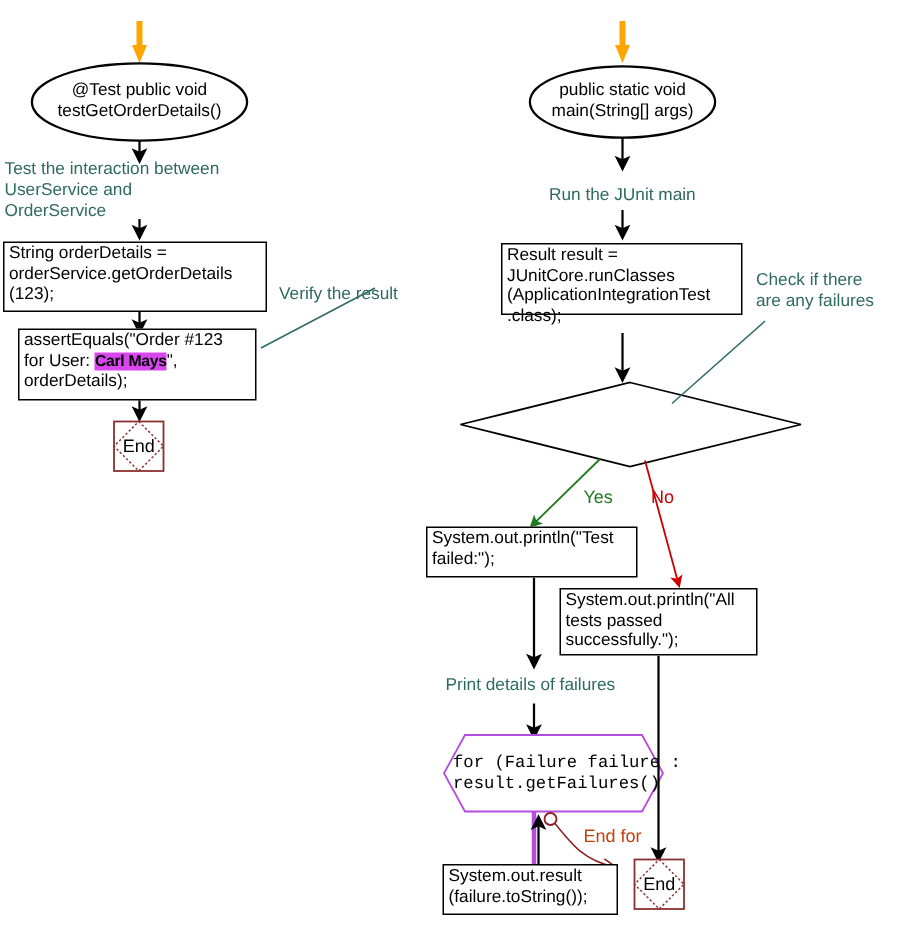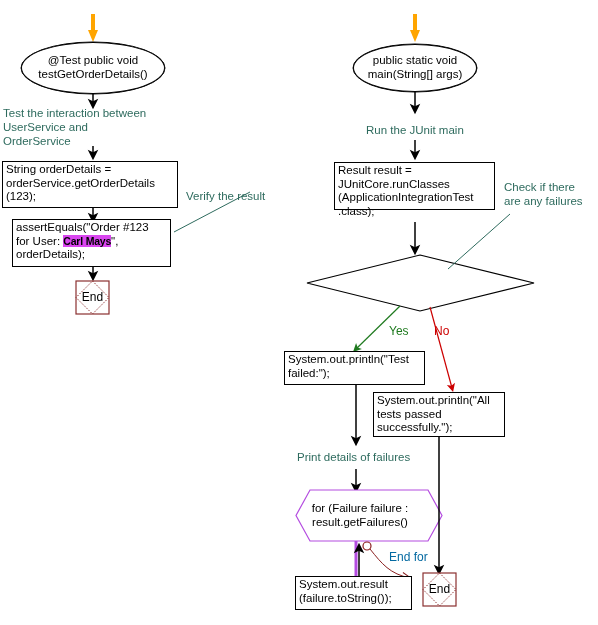--- a/index.html
+++ b/index.html
@@ -65,21 +65,21 @@
   }
   .edge-label {
     position: absolute;
     font-size: 12px;
     line-height: 13px;
     white-space: pre;
     font-family: "Liberation Sans", sans-serif;
   }
   .lbl-yes { color: #1f7a1f; }
   .lbl-no  { color: #cc0000; }
-  .lbl-endfor { color: #0369a1; }
+  .lbl-endfor { color: #c2410c; }
 
   .diamond-text {
     position: absolute;
     text-align: center;
     font-size: 11.5px;
     line-height: 13.6px;
     color: #000000;
     white-space: pre;
   }
   .hex-text {
@@ -229,21 +229,21 @@
 
   <div class="node proc-box" style="left:284px; top:351px; width:141px; height:34px;">System.out.println("Test
 failed:");</div>
 
   <div class="node proc-box" style="left:373px; top:392px; width:132px; height:45px;">System.out.println("All
 tests passed
 successfully.");</div>
 
   <div class="note-text" style="left:297px; top:450px;">Print details of failures</div>
 
-  <div class="hex-text" style="left:292px; top:502px; width:136px;">for (Failure failure :
+  <div class="hex-text" style="left:302px; top:502px; width:136px;font-family:Liberation Mono, monospace;">for (Failure failure :
 result.getFailures()</div>
 
   <div class="edge-label lbl-endfor" style="left:389px; top:551px;">End for</div>
 
   <div class="node proc-box" style="left:295px; top:576px; width:117px; height:34px;">System.out.result
 (failure.toString());</div>
 
   <div class="end-text" style="left:423px; top:582px; width:33px;">End</div>
 
 </div>

